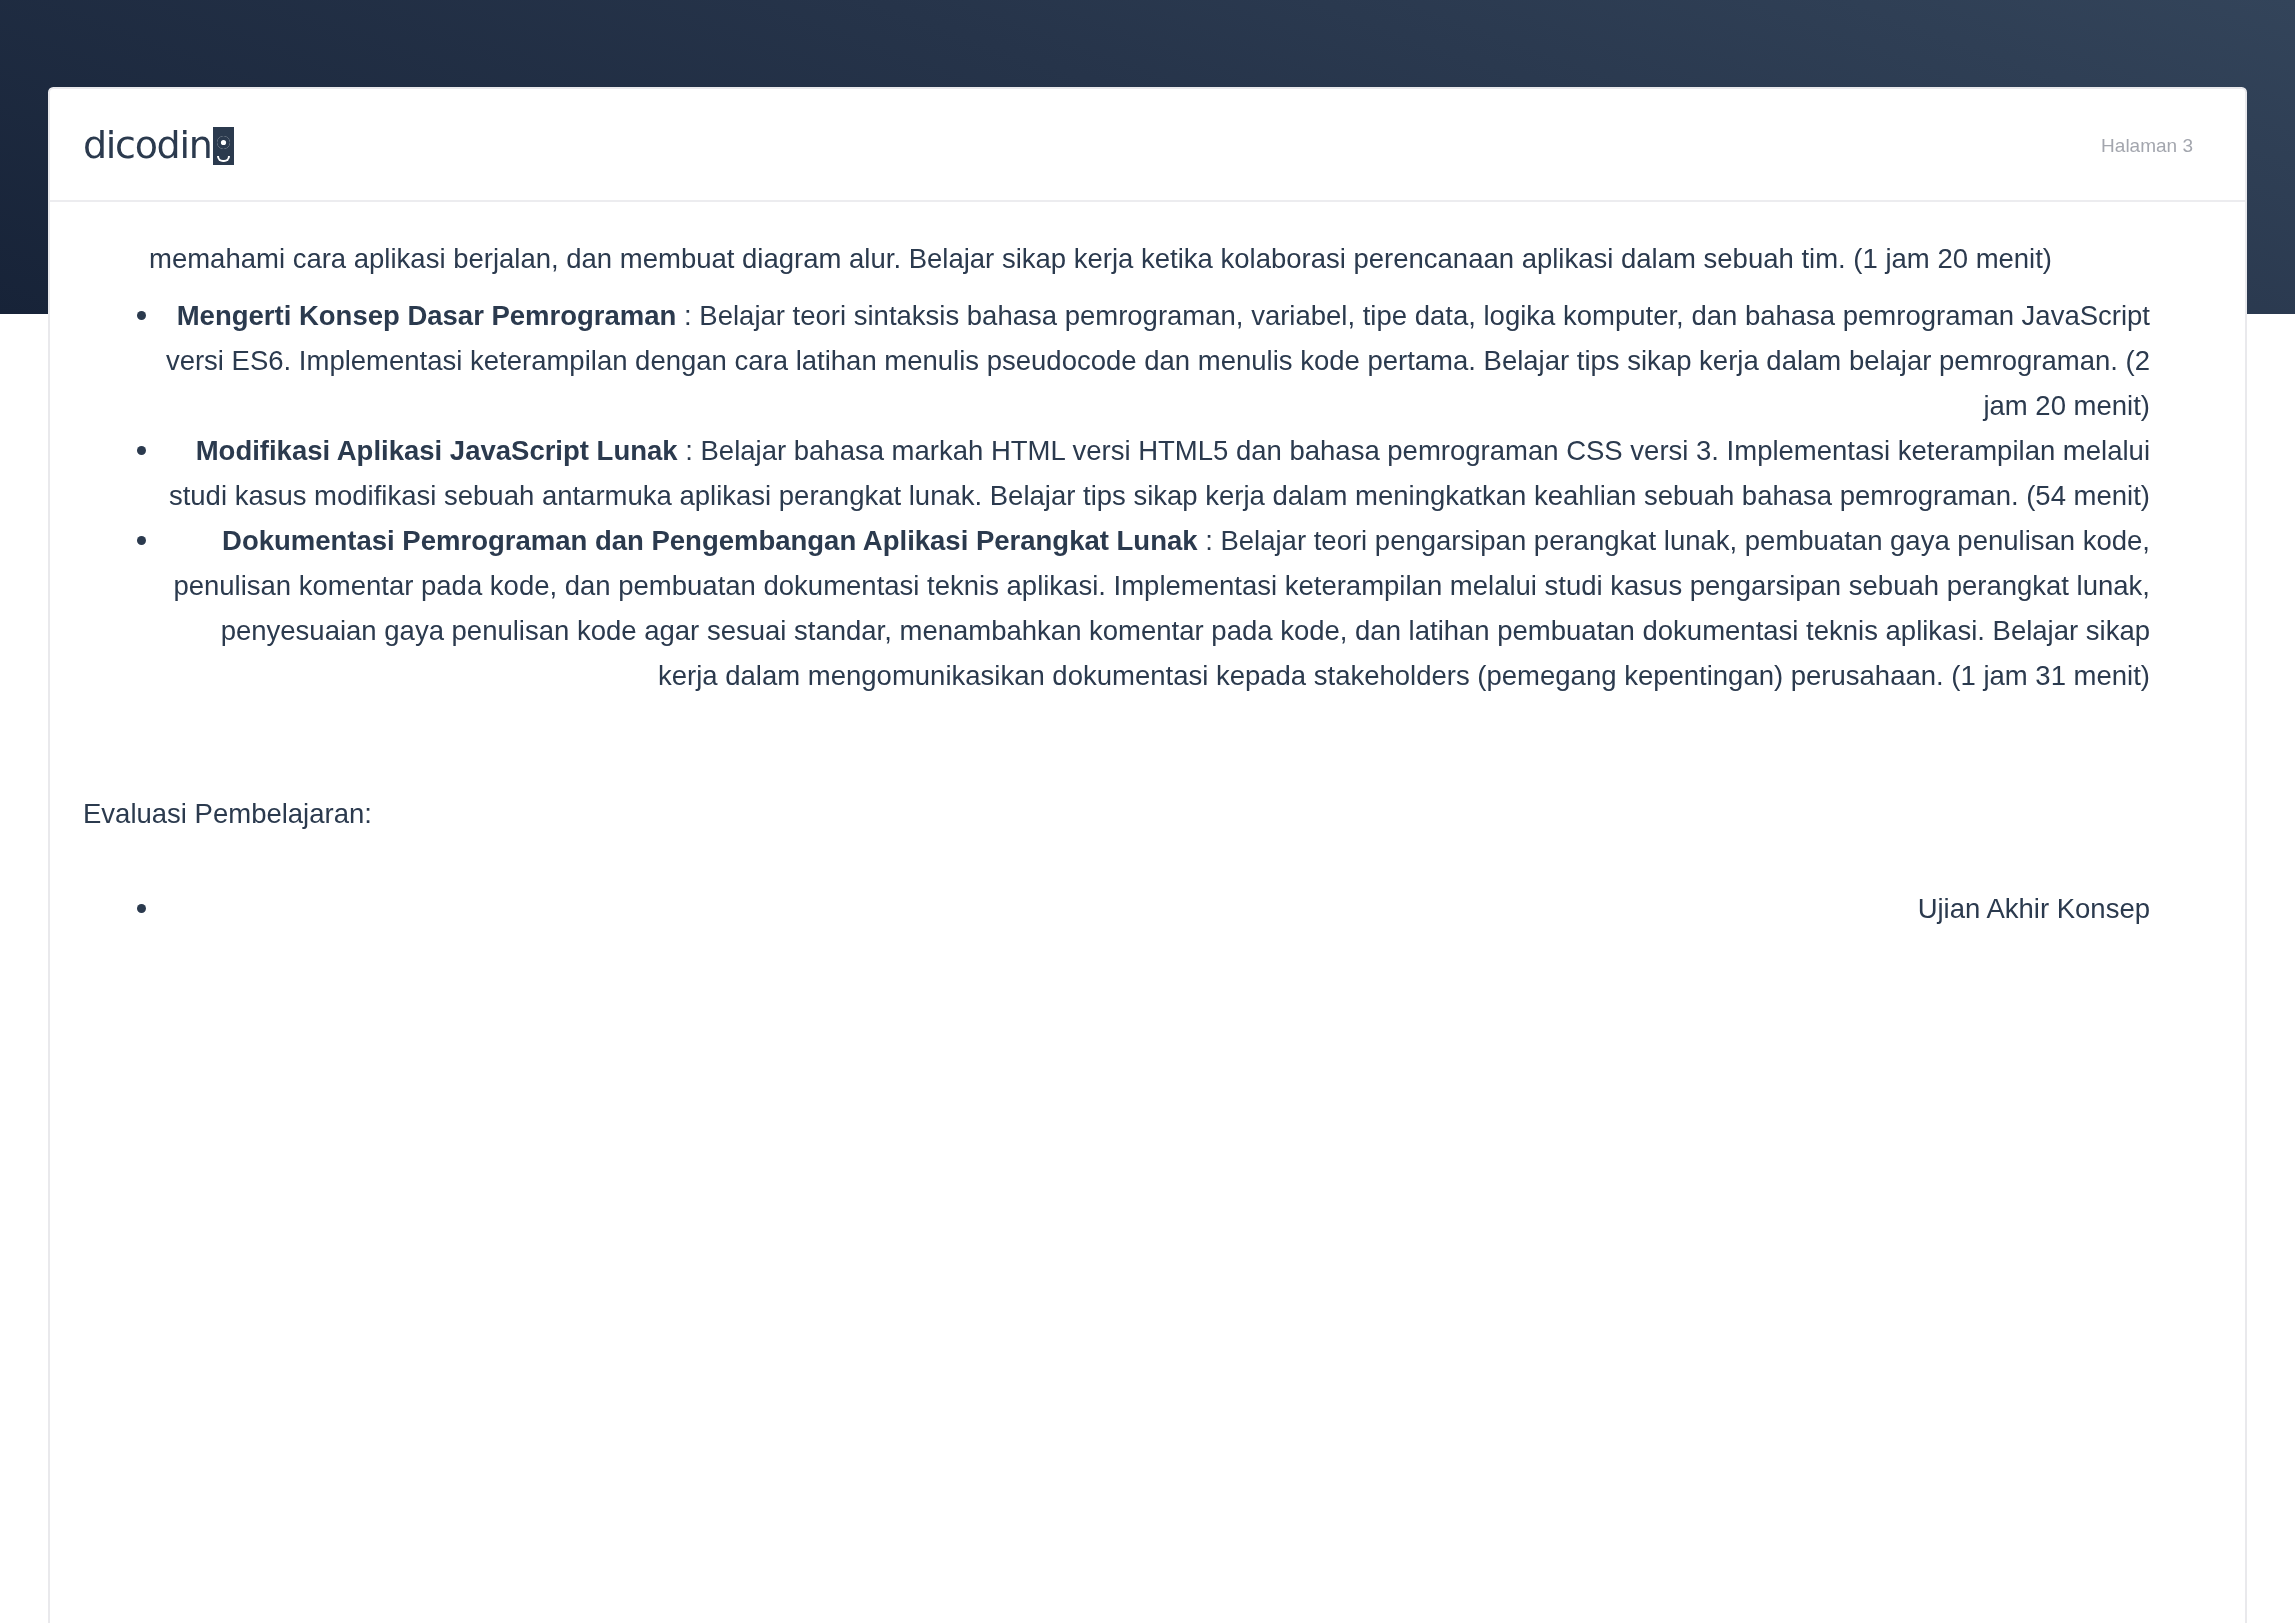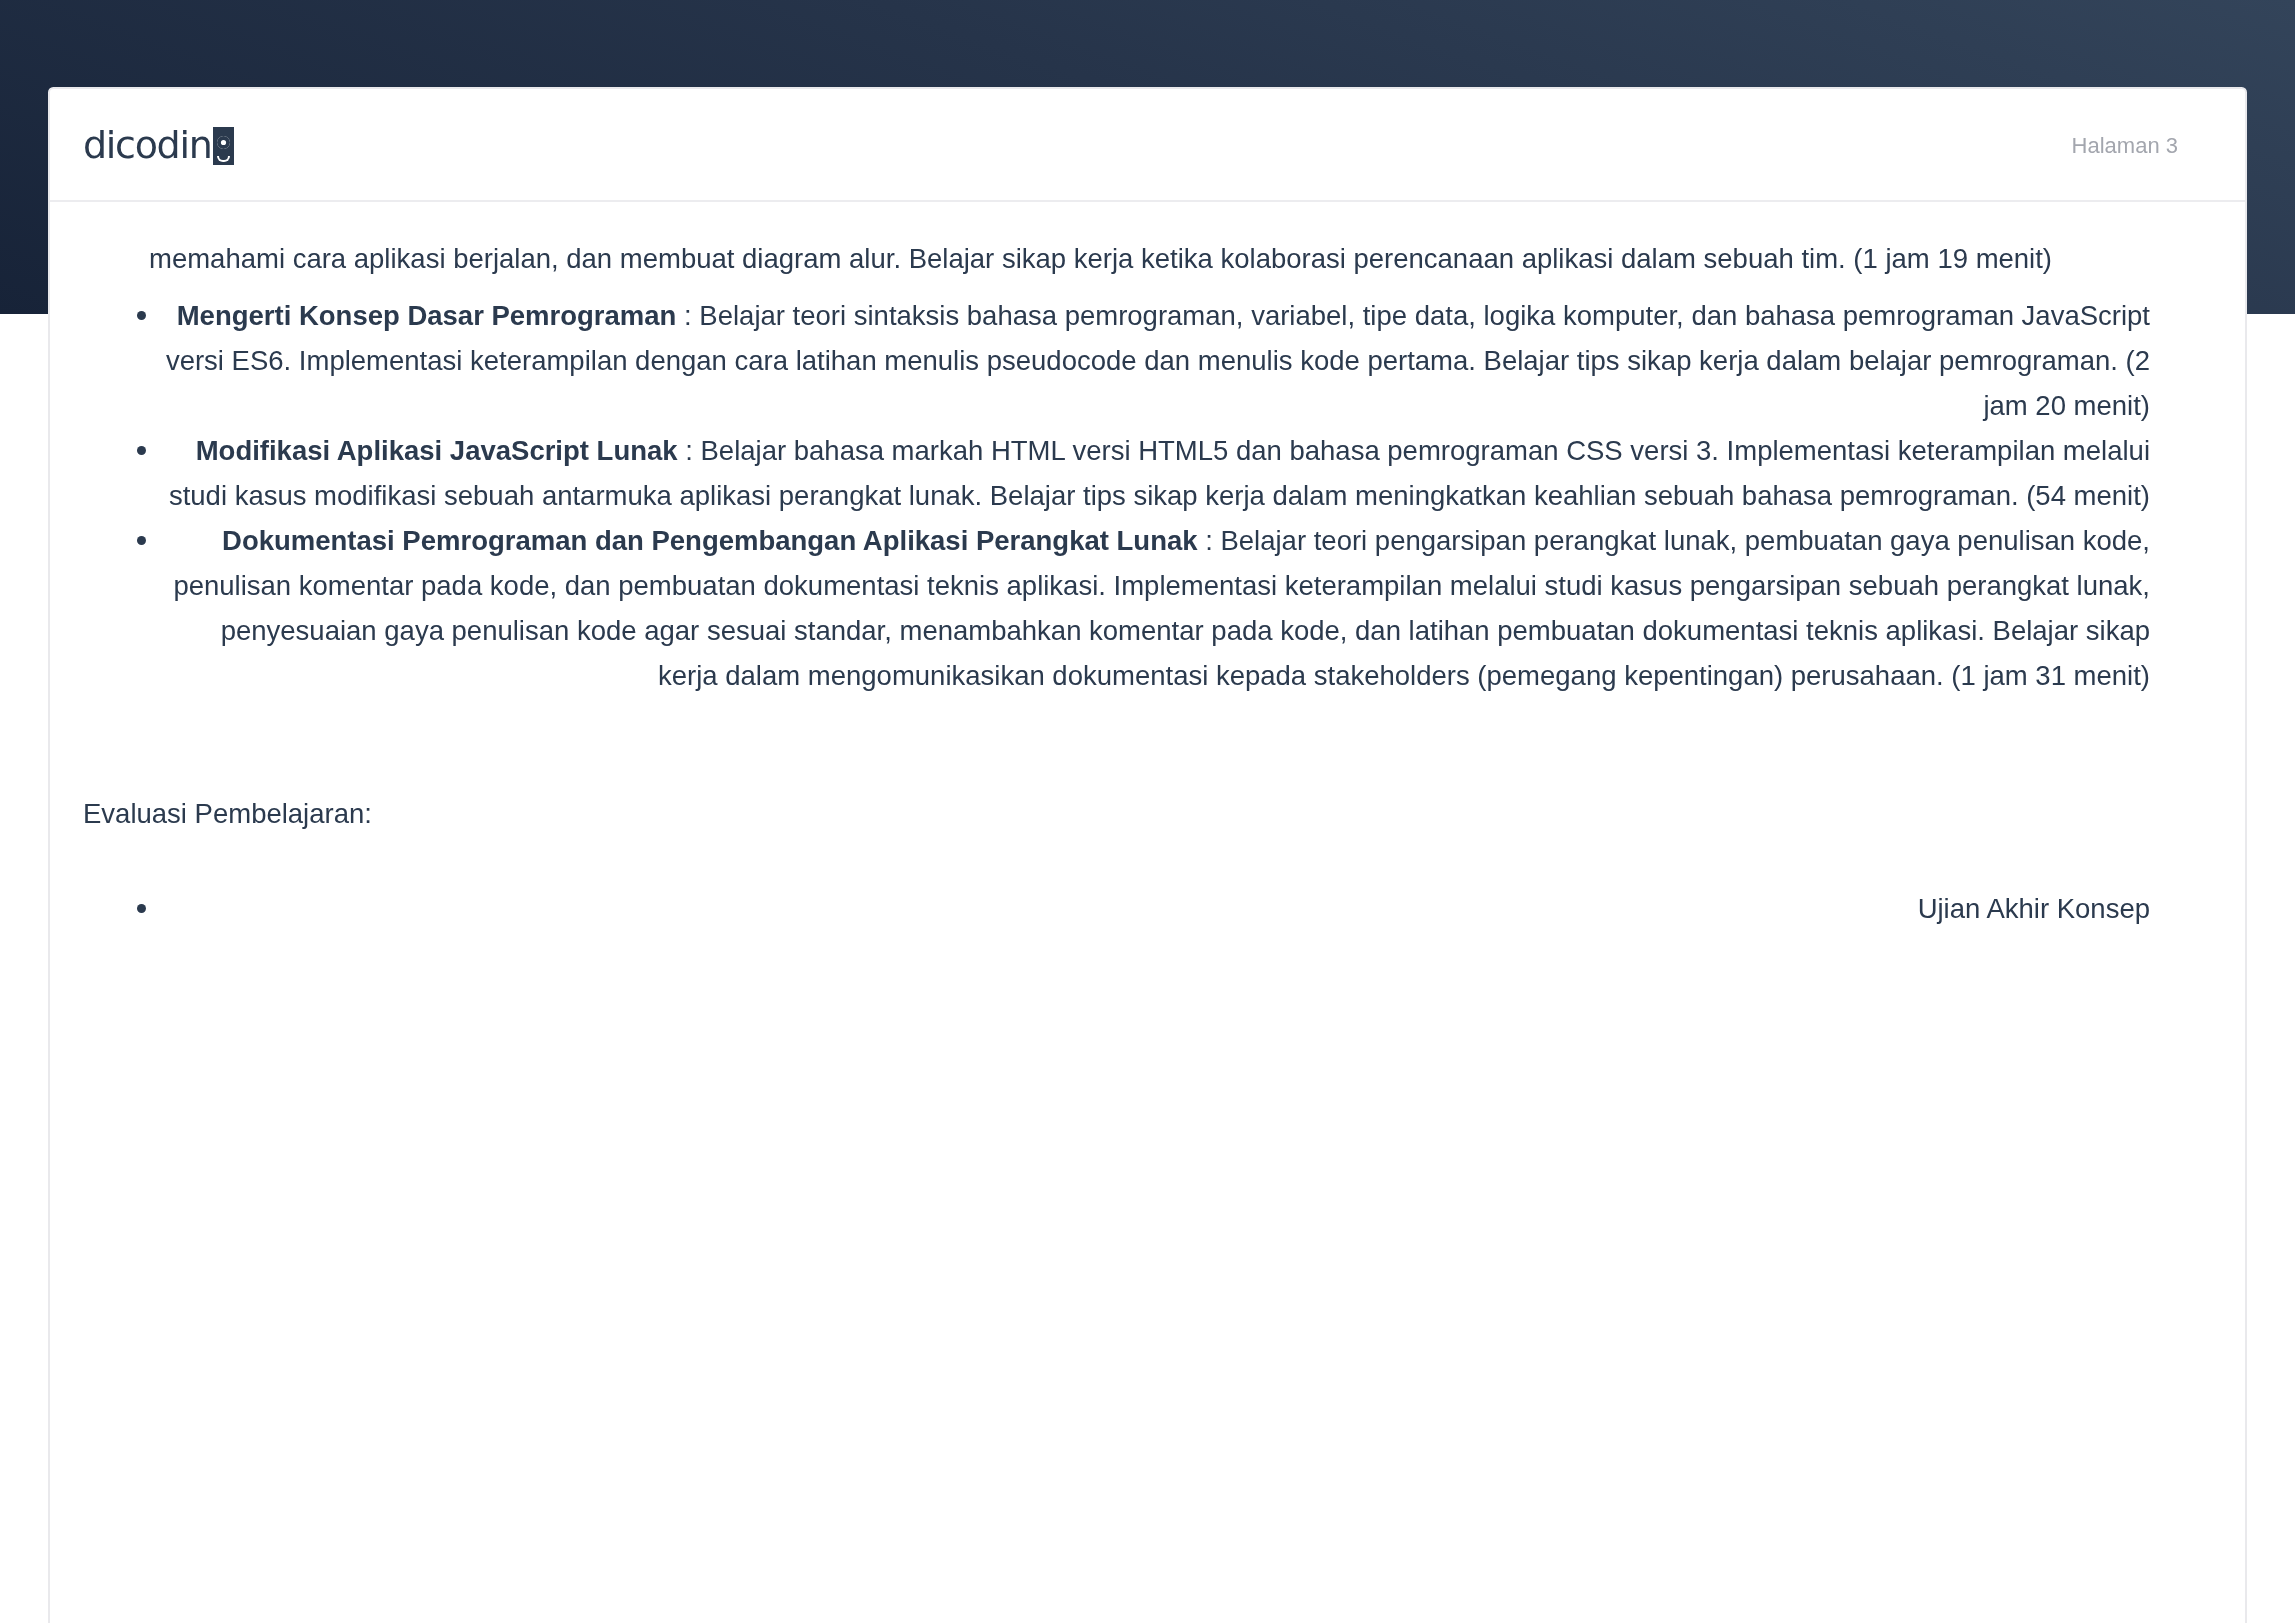--- a/index.html
+++ b/index.html
@@ -79,23 +79,23 @@
       position: absolute;
       left: 3.9px; bottom: 3.3px;
       width: 13px; height: 6.5px;
       border: 2px solid #ffffff;
       border-top: none;
       border-radius: 0 0 7.9px 7.9px;
       box-sizing: border-box;
     }
     .page-label {
       position: absolute;
-      right: 67px;
+      right: 52px;
       top: 38px;
-      font-size: 22px;
+      font-size: 19px;
       color: #a3a6ae;
       line-height: 37px;
     }
     .content {
       position: absolute;
       left: 67px;
       top: 236px;
       width: 2095px;
       font-size: 27.5px;
       line-height: 45px;
@@ -148,21 +148,21 @@
   <div class="card-header">
     <div class="logo" title="dicoding">
       <span class="logo-text">dicodin</span>
       <span class="logo-g"></span>
     </div>
     <div class="page-label">Halaman 3</div>
   </div>
 </div>
 
 <div class="content">
-  <div class="cont-line">memahami cara aplikasi berjalan, dan membuat diagram alur. Belajar sikap kerja ketika kolaborasi perencanaan aplikasi dalam sebuah tim. (1 jam 19 menit)</div>
+  <div class="cont-line">memahami cara aplikasi berjalan, dan membuat diagram alur. Belajar sikap kerja ketika kolaborasi perencanaan aplikasi dalam sebuah tim. (1 jam 20 menit)</div>
   <ul>
     <li>
       <b>Mengerti Konsep Dasar Pemrograman</b><span> : </span><span>Belajar teori sintaksis bahasa pemrograman, variabel, tipe data, logika komputer, dan bahasa pemrograman JavaScript versi ES6. Implementasi keterampilan dengan cara latihan menulis pseudocode dan menulis kode pertama. Belajar tips sikap kerja dalam belajar pemrograman. (2 jam 20 menit)</span>
     </li>
     <li>
       <b>Modifikasi Aplikasi JavaScript Lunak</b><span> : </span><span>Belajar bahasa markah HTML versi HTML5 dan bahasa pemrograman CSS versi 3. Implementasi keterampilan melalui studi kasus modifikasi sebuah antarmuka aplikasi perangkat lunak. Belajar tips sikap kerja dalam meningkatkan keahlian sebuah bahasa pemrograman. (54 menit)</span>
     </li>
     <li>
       <b>Dokumentasi Pemrograman dan Pengembangan Aplikasi Perangkat Lunak</b><span> : </span><span>Belajar teori pengarsipan perangkat lunak, pembuatan gaya penulisan kode, penulisan komentar pada kode, dan pembuatan dokumentasi teknis aplikasi. Implementasi keterampilan melalui studi kasus pengarsipan sebuah perangkat lunak, penyesuaian gaya penulisan kode agar sesuai standar, menambahkan komentar pada kode, dan latihan pembuatan dokumentasi teknis aplikasi. Belajar sikap kerja dalam mengomunikasikan dokumentasi kepada stakeholders (pemegang kepentingan) perusahaan. (1 jam 31 menit)</span>
     </li>

